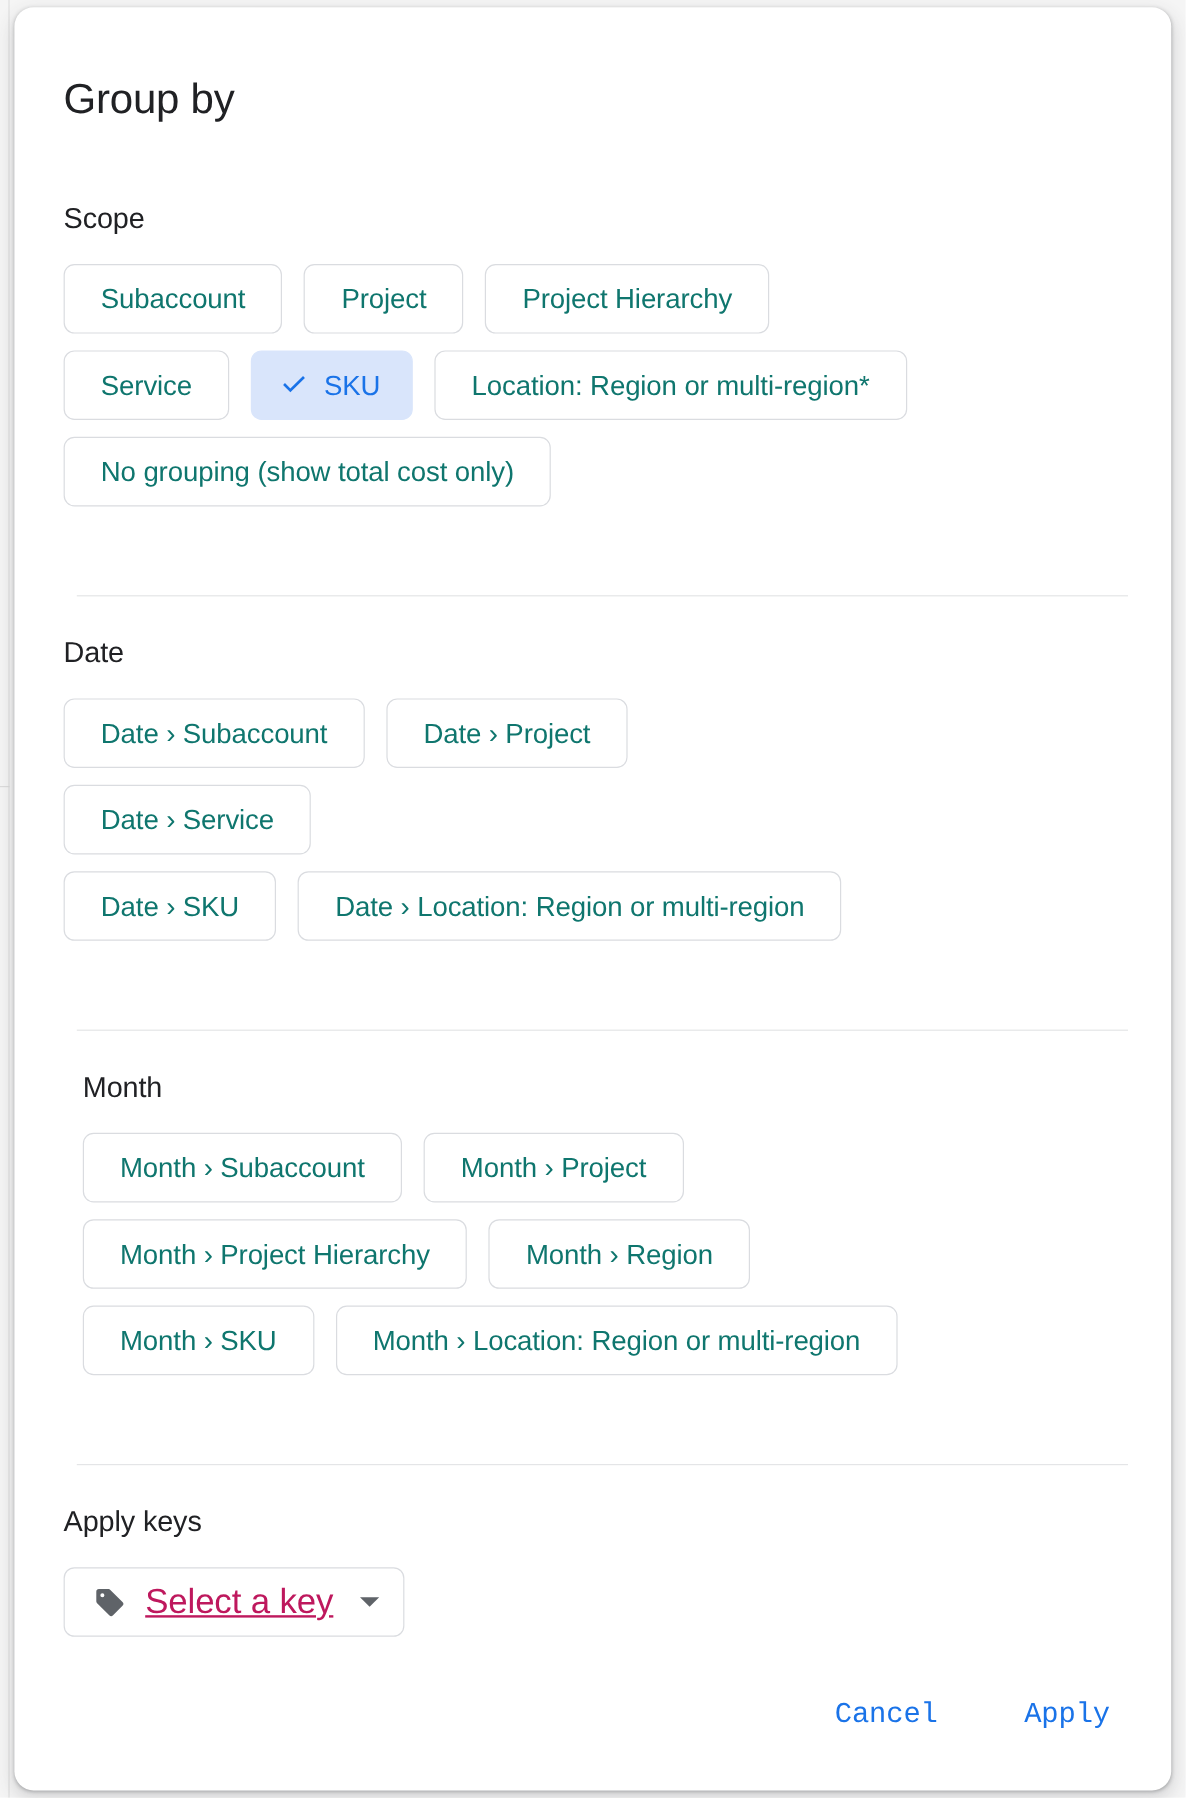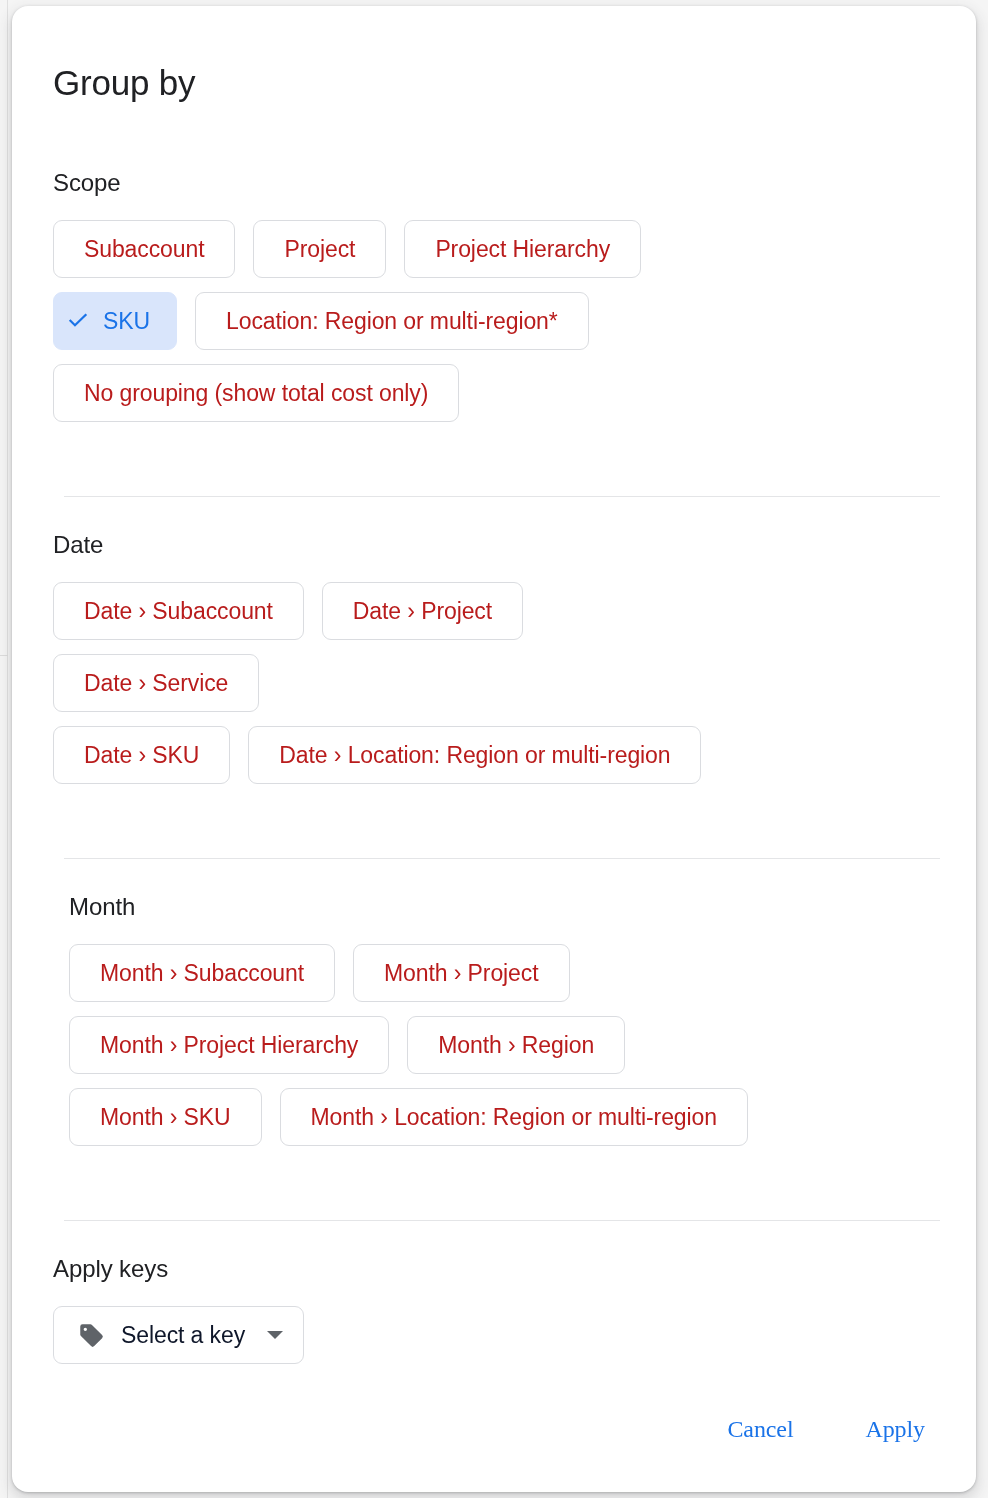--- a/index.html
+++ b/index.html
@@ -100,36 +100,36 @@
   .chip {
     display: inline-flex;
     align-items: center;
     justify-content: center;
     height: 58px;
     padding: 0 30px;
     box-sizing: border-box;
     border: 1px solid #dadce0;
     border-radius: 9px;
     background: #ffffff;
-    color: #b91c1c;
+    color: #0f766e;
     font-size: 23px;
     line-height: 58px;
     font-weight: 400;
     white-space: nowrap;
     letter-spacing: -0.1px;
     cursor: pointer;
     user-select: none;
   }
 
   .chip.selected {
     background: #d9e5fb;
     border-color: #d9e5fb;
     color: #1a73e8;
     font-weight: 500;
-    padding: 0 26px 0 11px;
+    padding: 0 26px 0 22px;
   }
 
   .chip .check-icon {
     display: inline-block;
     width: 26px;
     height: 26px;
     margin-right: 12px;
     flex: 0 0 auto;
   }
   .chip .check-icon svg { display: block; width: 26px; height: 26px; }
@@ -159,24 +159,25 @@
     user-select: none;
   }
   .key-select .tag-icon {
     width: 27px;
     height: 27px;
     margin-right: 16px;
     flex: 0 0 auto;
   }
   .key-select .tag-icon svg { display: block; width: 27px; height: 27px; }
   .key-select .key-text {
-    font-size: 23px;
-    color: #0f172a;
+    font-size: 29px;
+    color: #be185d;
     letter-spacing: -0.1px;
     white-space: nowrap;
+    text-decoration: underline;
   }
   .key-select .caret {
     margin-left: 22px;
     width: 0;
     height: 0;
     border-left: 8px solid transparent;
     border-right: 8px solid transparent;
     border-top: 8px solid #5f6368;
     flex: 0 0 auto;
   }
@@ -194,21 +195,21 @@
   }
   .text-button {
     font-size: 24px;
     font-weight: 500;
     color: #1a73e8;
     background: transparent;
     border: none;
     padding: 6px 10px;
     cursor: pointer;
     letter-spacing: -0.1px;
-    font-family: Liberation Serif, serif;
+    font-family: Liberation Mono, monospace;
   }
 </style>
 </head>
 <body>
 
 <div class="page-backdrop">
   <div class="backdrop-vline"></div>
   <div class="backdrop-hline"></div>
 </div>
 
@@ -225,20 +226,23 @@
               <span>Subaccount</span>
             </div>
           <div class="chip">
               <span>Project</span>
             </div>
           <div class="chip">
               <span>Project Hierarchy</span>
             </div>
         </div>
         <div class="chip-row">
+          <div class="chip">
+              <span>Service</span>
+            </div>
           <div class="chip selected">
             <span class="check-icon">
               <svg viewBox="0 0 24 24">
                   <path d="M9.2 17.4 3.6 11.8l1.45-1.45 4.15 4.15L18.95 5l1.45 1.45z" fill="#1a73e8"></path>
                 </svg>
             </span>
             <span>SKU</span>
           </div>
           <div class="chip">
               <span>Location: Region or multi-region*</span>

